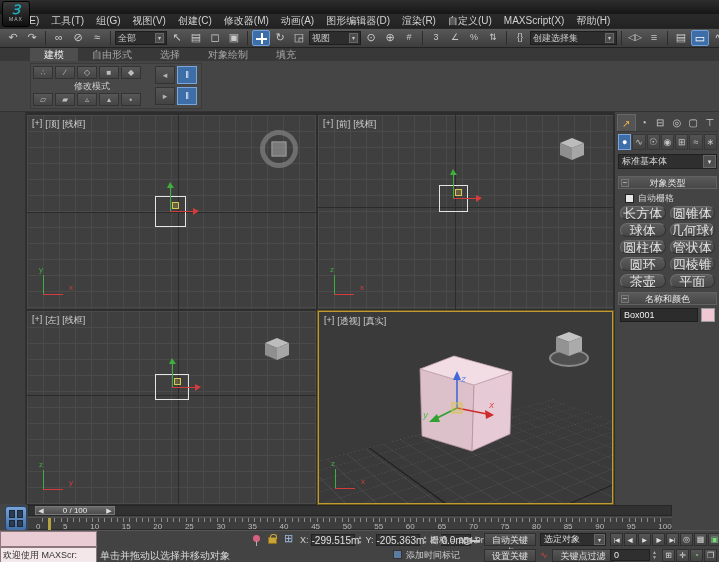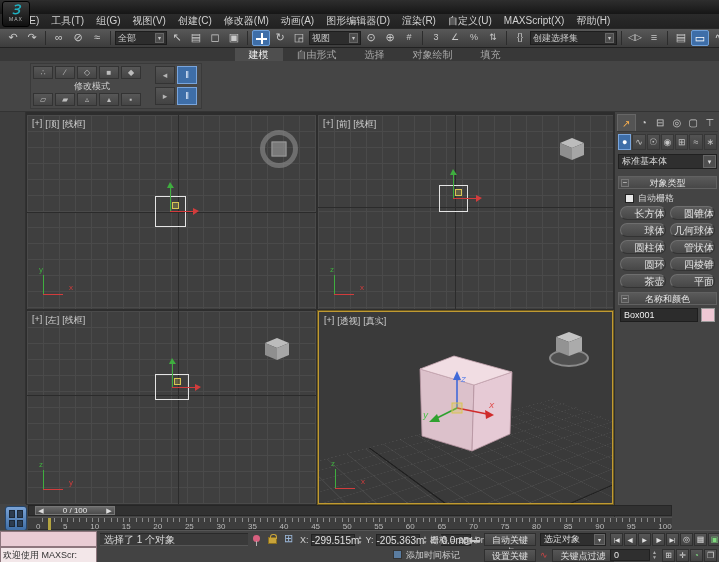--- a/index.html
+++ b/index.html
@@ -56,21 +56,21 @@
     padding:0 2px; flex:0 0 auto; }
   .tb-dd .car { background:#4c4c4c; border:1px solid #666; width:9px; height:10px;
     font-size:6px; line-height:9px; text-align:center; margin-left:3px; }
   .move-cross { position:relative; }
   .move-cross::before { content:""; position:absolute; left:3px; top:7px; width:11px; height:2px; background:#fff; }
   .move-cross::after { content:""; position:absolute; left:8px; top:2px; width:2px; height:11px; background:#fff; }
 
   
   #ribbon { left:0; top:48px; width:719px; height:64px; background:#454545; border-bottom:1px solid #333; }
   #ribbon-tabs { position:absolute; left:0; top:0; width:719px; height:13px; background:#383838;
-    display:flex; padding-left:30px;justify-content:center; }
+    display:flex; padding-left:30px; }
   .rtab { font-size:10px; line-height:13px; padding:0 14px; color:#a8a8a8; white-space:nowrap; }
   .rtab:nth-of-type(1) { background:#4e4e4e; color:#f0f0f0; }
   #poly-panel { position:absolute; left:30px; top:15px; width:172px; height:46px;
     background:#484848; border:1px solid #3a3a3a; display:flex; padding:2px; gap:4px; }
   #poly-left { width:118px; display:flex; flex-direction:column; justify-content:space-between; }
   .pp-row { display:flex; gap:2px; }
   .pp-btn { width:20px; height:13px; background:linear-gradient(#575757,#454545);
     border:1px solid #333; font-size:8px; color:#bdbdbd; text-align:center; line-height:11px; }
   #modify-mode-label { font-size:9px; color:#cfcfcf; text-align:center; }
   #poly-right { width:42px; display:grid; grid-template-columns:1fr 1fr; gap:2px; }
@@ -148,21 +148,21 @@
     border:1px solid #616161; font-size:9px; color:#e8e8e8; text-align:center; line-height:12px; }
   .rollout-hdr .minus { position:absolute; left:2px; top:2px; width:8px; height:8px; background:#555;
     border:1px solid #777; font-size:8px; line-height:6px; color:#ddd; text-align:center; }
   #autogrid-row { position:absolute; left:10px; top:80px; display:flex; gap:4px; align-items:center; }
   #autogrid-box { width:9px; height:9px; background:#e8e8e8; border:1px solid #222; }
   #autogrid-label { font-size:9px; color:#d8d8d8; }
   #obj-grid { position:absolute; left:5px; top:94px; width:95px; display:grid;
     grid-template-columns:1fr 1fr; gap:3px 4px; }
   .obj-btn { height:14px; background:linear-gradient(#5c5c5c,#474747); border:1px solid #333;
     border-top-color:#6e6e6e; border-left-color:#6e6e6e; border-radius:7px;
-    font-size:10px; color:#e2e2e2; text-align:right; line-height:13px; white-space:nowrap; overflow:hidden; }
+    font-size:13px; color:#e2e2e2; text-align:center; line-height:13px; white-space:nowrap; overflow:hidden; }
   #name-row { position:absolute; left:5px; top:196px; width:95px; display:flex; gap:3px; align-items:center; }
   #obj-name { flex:1; height:14px; background:#2c2c2c; border:1px solid #1e1e1e;
     font-size:9px; color:#f0f0f0; line-height:13px; padding:0 3px; }
   #obj-swatch { width:14px; height:14px; background:#efc8d4; border:1px solid #9a9a9a; }
 
   
   #layout-btn { left:5px; top:506px; width:22px; height:25px;
     background:linear-gradient(#7aa3d6,#3f6ea6); border:1px solid #24456b; border-radius:3px;
     display:grid; grid-template-columns:1fr 1fr; gap:2px; padding:3px; }
   #layout-btn i { background:#2c3c50; border:1px solid #1c2836; display:block; }
@@ -595,21 +595,21 @@
       <span>85</span>
       <span>90</span>
       <span>95</span>
       <span>100</span>
     </div>
 </div>
 
 <div id="statusbar" class="abs">
   <div id="mini-macro"></div>
   <div id="mini-listener">欢迎使用 MAXScr:</div>
-  <div id="status-field">选择了 1 个对象</div>
+  <div id="prompt-field">单击并拖动以选择并移动对象</div>
   <span id="pin-icon"></span>
   <span id="lock-icon"></span>
   <span id="absmode-icon">⊞</span>
   <div id="coords">
     <span class="c-lbl">X:</span>
     <span class="c-fld" style="width:44px">-299.515m</span>
     <span class="spinner">
         <i>▲</i>
         <i>▼</i>
       </span>

